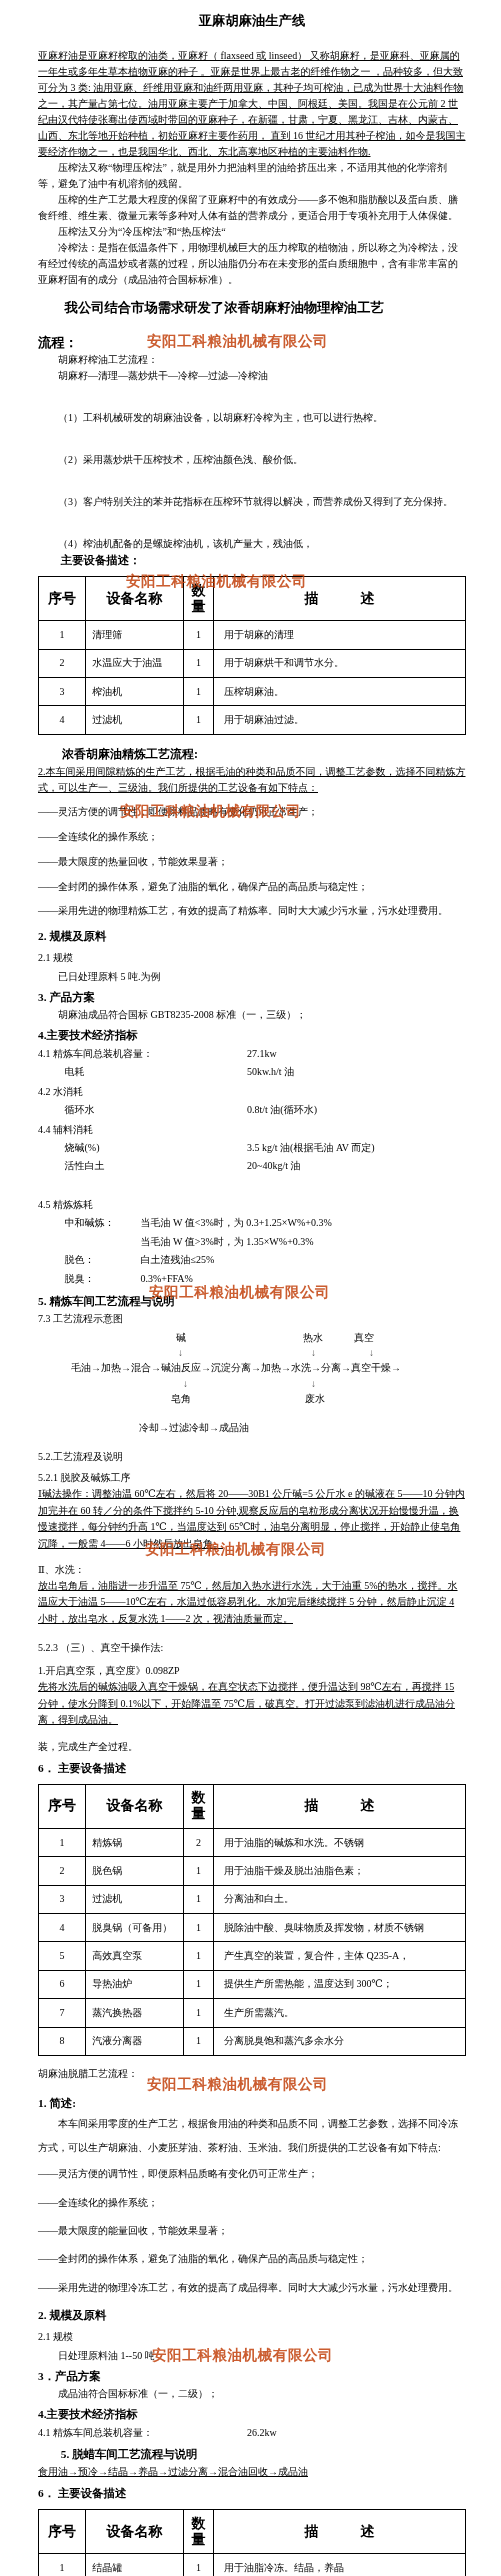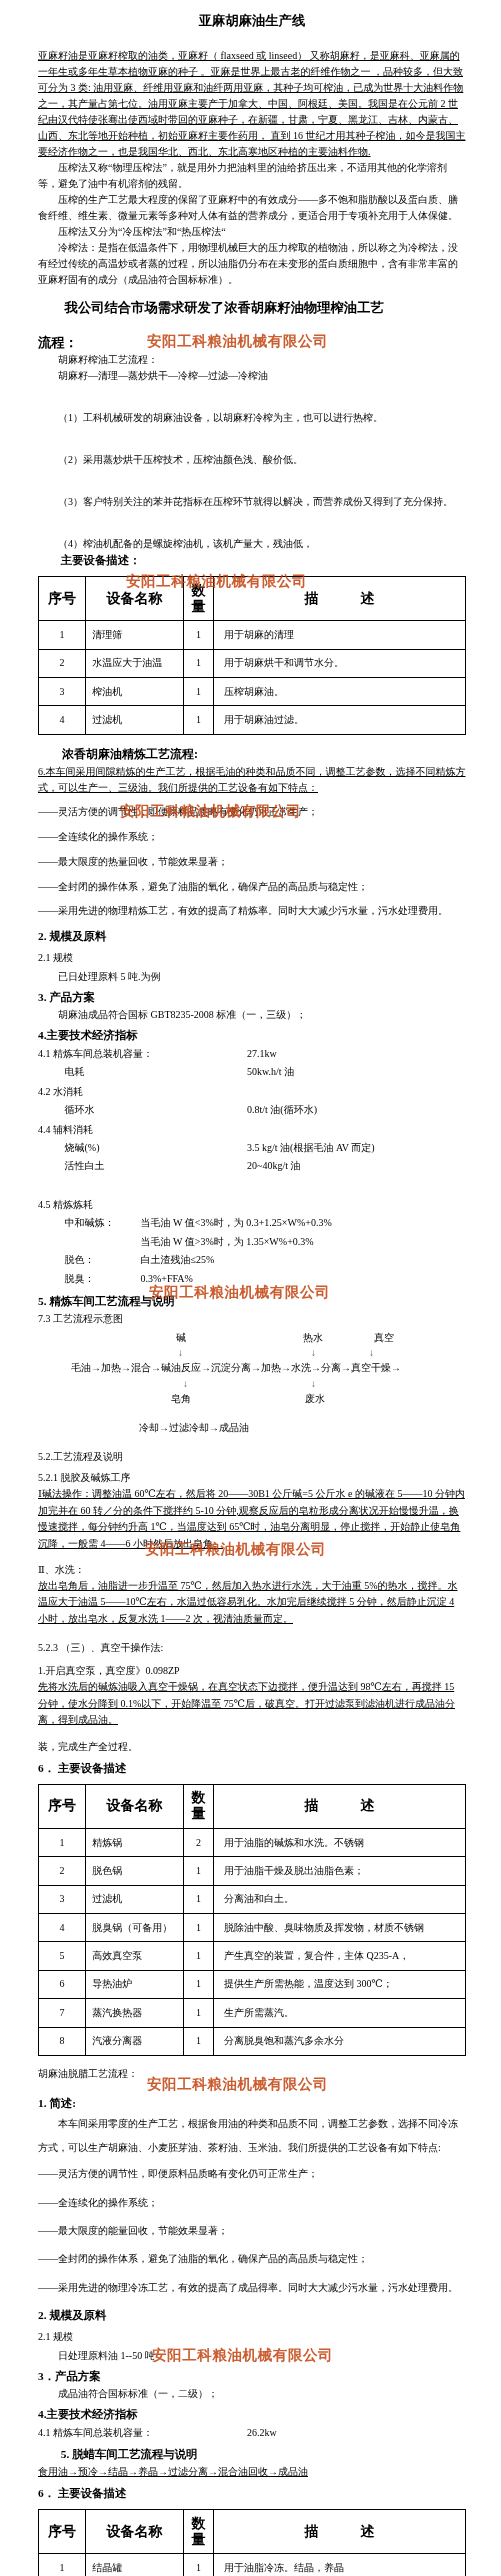--- a/index.html
+++ b/index.html
@@ -128,21 +128,21 @@
             <td>4</td>
             <td>过滤机</td>
             <td>1</td>
             <td>用于胡麻油过滤。</td>
           </tr>
         </tbody>
       </table>
   </div>
 
   <div class="heading19 ind2 mt16">浓香胡麻油精炼工艺流程:</div>
-  <p class="body noindent mt8 tight">6.本车间采用间隙精炼的生产工艺，根据毛油的种类和品质不同，调整工艺参数，选择不同精炼方式，可以生产一、三级油。我们所提供的工艺设备有如下特点：</p>
+  <p class="body noindent mt8 tight">2.本车间采用间隙精炼的生产工艺，根据毛油的种类和品质不同，调整工艺参数，选择不同精炼方式，可以生产一、三级油。我们所提供的工艺设备有如下特点：</p>
 
   <div class="wm-host mt12">
     <span class="watermark" style="left:82px;top:-1.3px">安阳工科粮油机械有限公司</span>
     <div>
         <div class="feature">——灵活方便的调节性，即便原料品质略有变化仍可正常生产；</div>
         <div class="feature">——全连续化的操作系统；</div>
         <div class="feature">——最大限度的热量回收，节能效果显著；</div>
         <div class="feature">——全封闭的操作体系，避免了油脂的氧化，确保产品的高品质与稳定性；</div>
         <div class="feature">——采用先进的物理精炼工艺，有效的提高了精炼率。同时大大减少污水量，污水处理费用。</div>
       </div>
@@ -198,21 +198,21 @@
 
   <div class="heading18 mt10 wm-host">
     <span>5. 精炼车间工艺流程与说明</span>
     <span class="watermark" style="left:111px;top:-8.8px">安阳工科粮油机械有限公司</span>
   </div>
   <div class="plain mt14">7.3 工艺流程示意图</div>
 
   <div class="flow-diagram">
     <span class="fl" style="left:138px;top:0">碱</span>
     <span class="fl" style="left:265px;top:0">热水</span>
-    <span class="fl" style="left:336px;top:0">真空</span>
+    <span class="fl" style="left:316px;top:0">真空</span>
     <span class="fl arrow" style="left:140px;top:15px">↓</span>
     <span class="fl arrow" style="left:273px;top:15px">↓</span>
     <span class="fl arrow" style="left:331px;top:15px">↓</span>
     <span class="fl" style="left:33px;top:30px">毛油→加热→混合→碱油反应→沉淀分离→加热→水洗→分离→真空干燥→</span>
     <span class="fl arrow" style="left:145px;top:46px">↓</span>
     <span class="fl arrow" style="left:273px;top:46px">↓</span>
     <span class="fl" style="left:133px;top:61px">皂角</span>
     <span class="fl" style="left:267px;top:61px">废水</span>
     <span class="fl" style="left:101px;top:90px">冷却→过滤冷却→成品油</span>
   </div>

